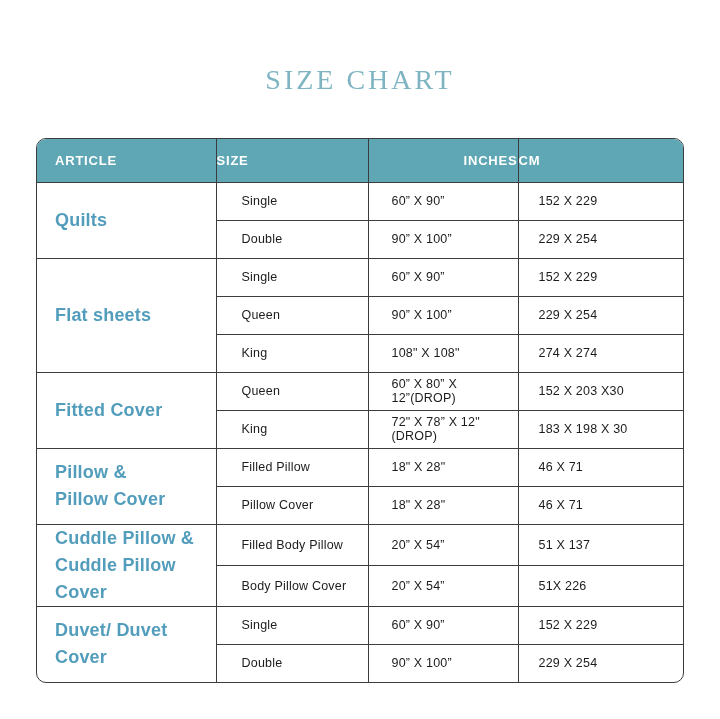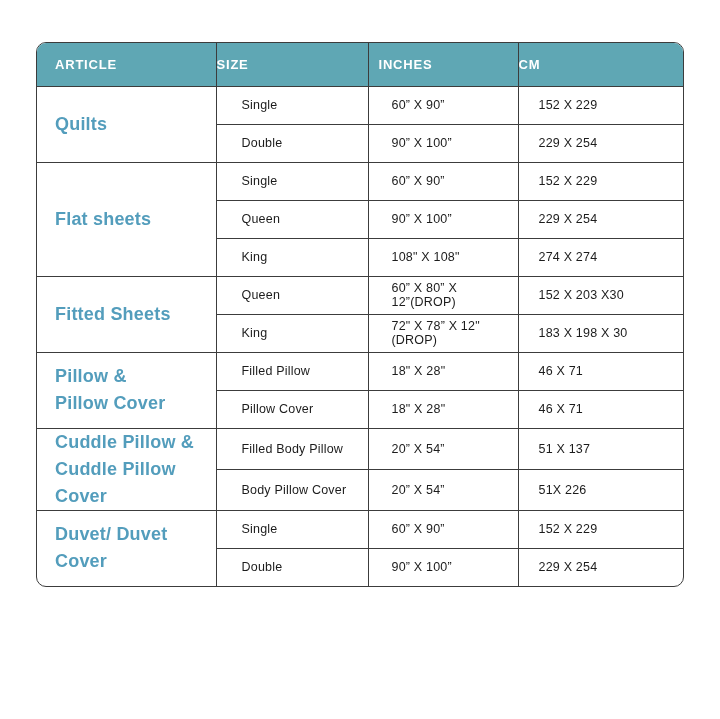--- a/index.html
+++ b/index.html
@@ -53,21 +53,21 @@
     font-weight:bold;
     letter-spacing:0.8px;
     text-align:left;
     height:43px;
     padding:0;
     vertical-align:middle;
   }
   th + th{border-left:1px solid var(--border);}
   th.h-article{padding-left:18px;}
   th.h-size{}
-  th.h-inches{padding-left:10px;}
+  th.h-inches{padding-left:30px;text-align:right;}
   th.h-cm{}
   td{
     height:38px;
     padding:0;
     font-size:12.5px;
     color:var(--data-text);
     letter-spacing:0.2px;
     vertical-align:middle;
     border-top:1px solid var(--border);
   }
@@ -79,20 +79,21 @@
     font-weight:bold;
     font-size:18px;
     color:var(--article-text);
   }
   td.article .article-line{line-height:27px;}
 </style>
 </head>
 <body>
 
 <div class="page">
+  <h1 class="title">SIZE CHART</h1>
 
   <div class="table-wrap">
     <table>
       <colgroup>
         <col class="c-article">
           <col class="c-size">
           <col class="c-inches">
           <col class="c-cm">
       </colgroup>
       <thead>
@@ -130,21 +131,21 @@
             <td class="col-inches">90” X 100”</td>
             <td class="col-cm">229 X 254</td>
           </tr>
           <tr>
             <td class="col-size">King</td>
             <td class="col-inches">108" X 108"</td>
             <td class="col-cm">274 X 274</td>
           </tr>
           <tr>
             <td class="article" rowspan="2">
-              <div class="article-line">Fitted Sheets</div>
+              <div class="article-line">Fitted Cover</div>
             </td>
             <td class="col-size">Queen</td>
             <td class="col-inches">60” X 80” X 12”(DROP)</td>
             <td class="col-cm">152 X 203 X30</td>
           </tr>
           <tr>
             <td class="col-size">King</td>
             <td class="col-inches">72" X 78” X 12"(DROP)</td>
             <td class="col-cm">183 X 198 X 30</td>
           </tr>

